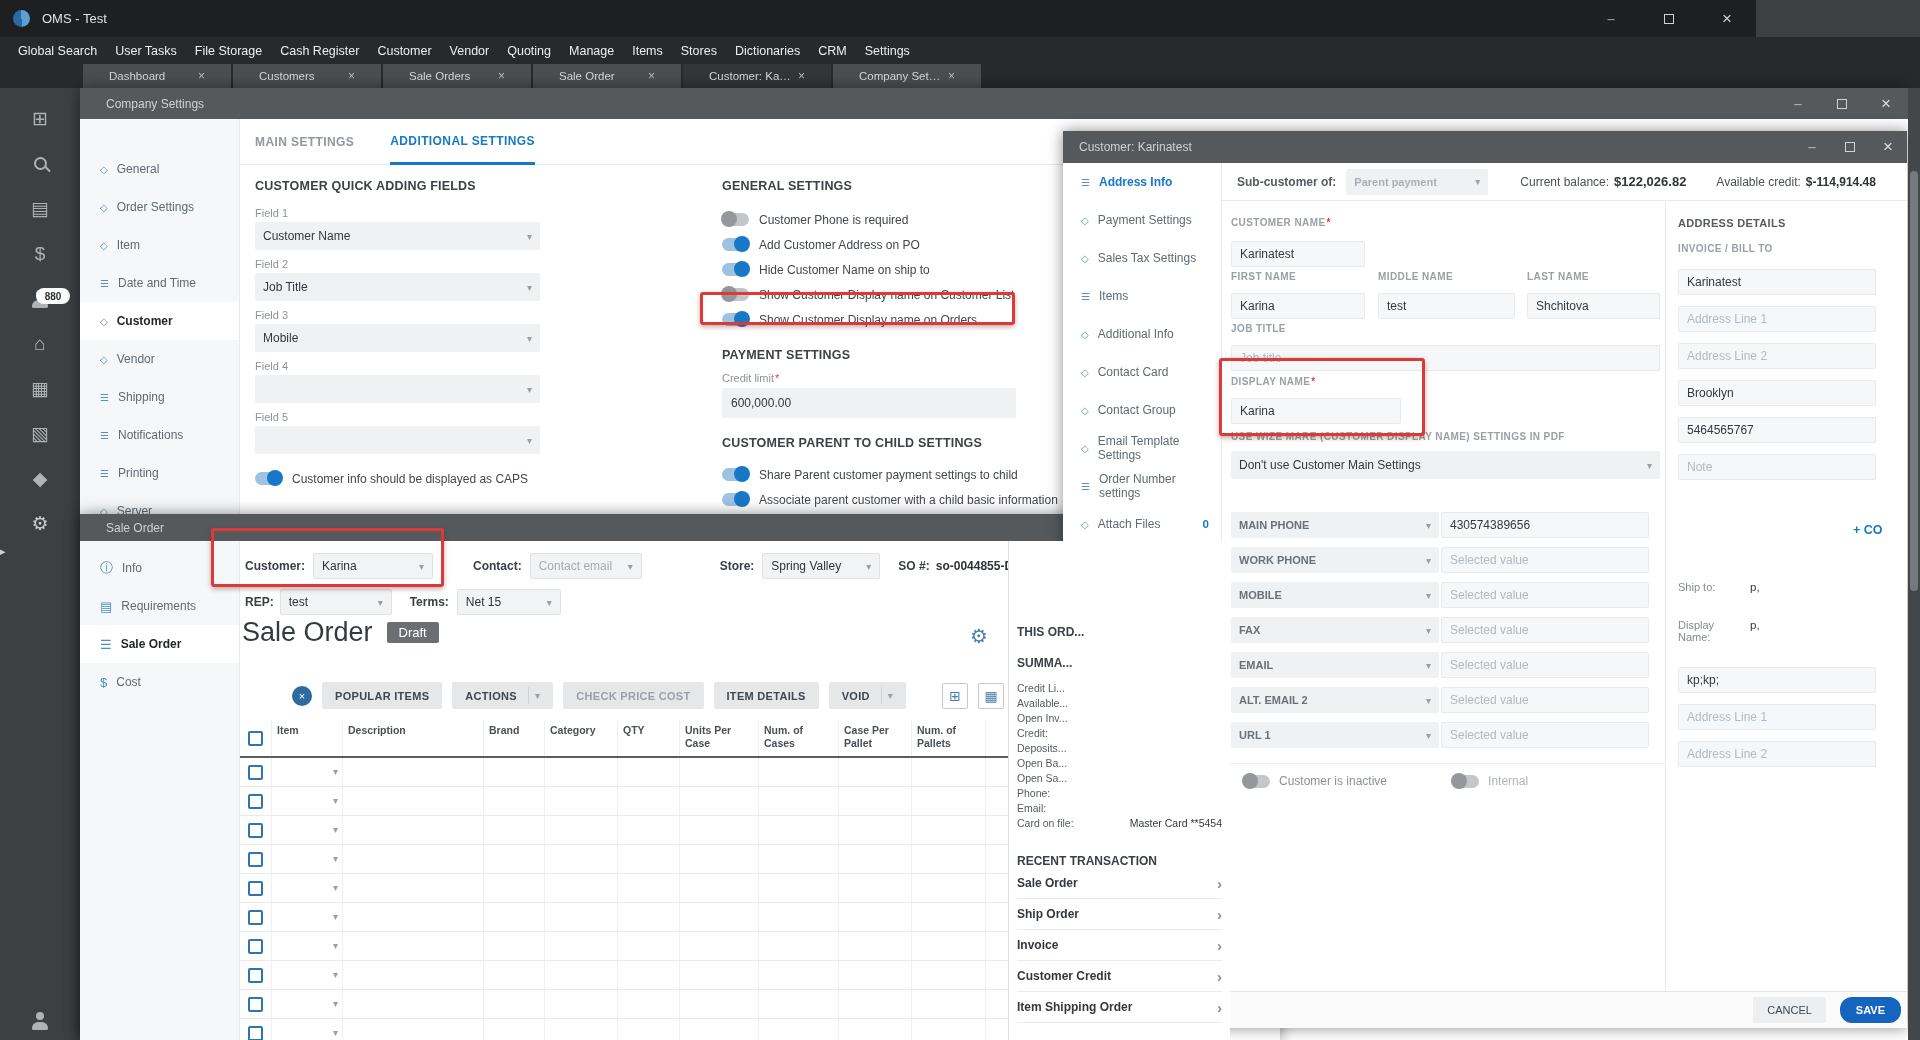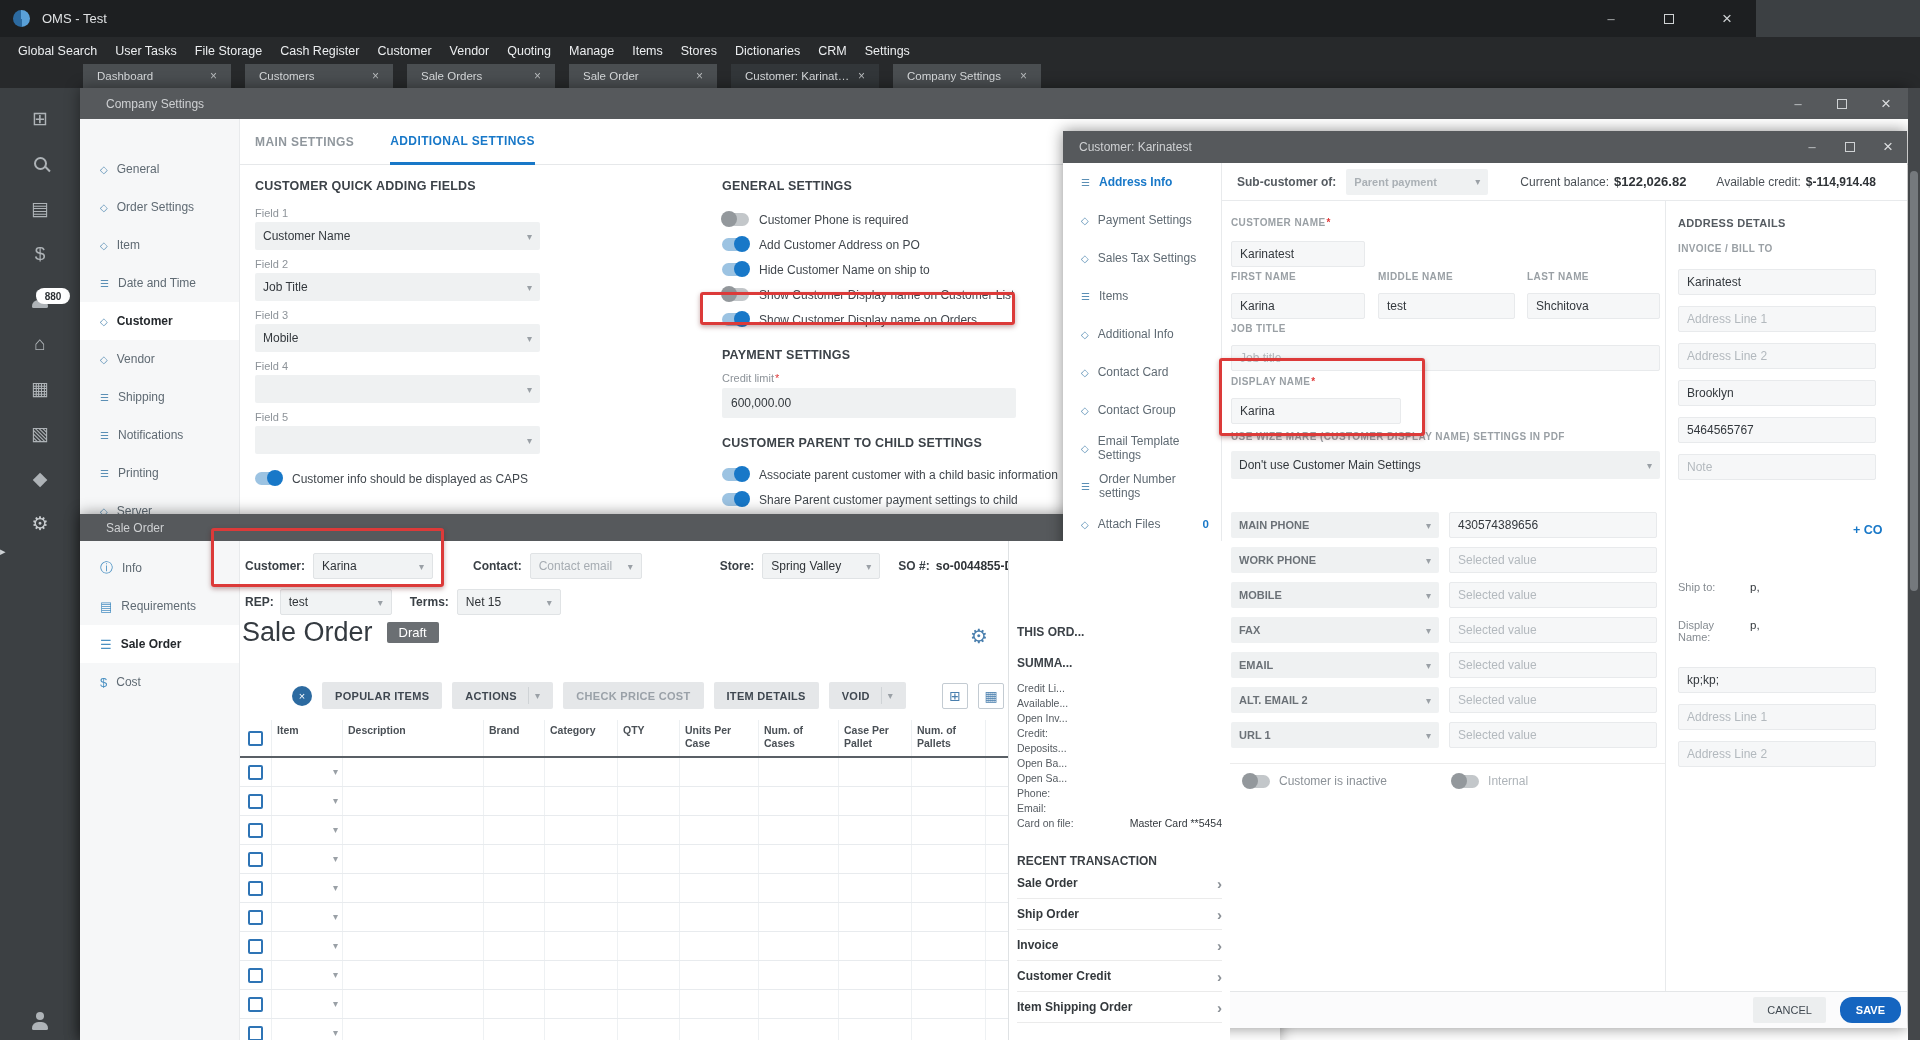--- a/index.html
+++ b/index.html
@@ -13,21 +13,21 @@
 .tb-ctrls{margin-left:auto;display:flex;height:100%}
 .tbtn{width:58px;height:100%;display:flex;align-items:center;justify-content:center;color:#cfd2d4;font-size:13px}
 .g-min::before{content:'─';font-size:10px}
 .g-max{width:10px;height:10px;border:1px solid #cfd2d4;display:inline-block}
 .g-close::before{content:'×';font-size:17px}
 
 .menubar{position:absolute;left:0;top:37px;width:1920px;height:27px;background:#27292b;display:flex;align-items:center;padding-left:9px}
 .mitem{color:#eceef0;font-size:12.5px;padding:0 9px;height:100%;display:flex;align-items:center}
 
 .tabbar{position:absolute;left:0;top:64px;width:1920px;height:24px;background:#27292b;display:flex;align-items:flex-end;padding-left:83px}
-.tab{width:148px;height:24px;background:#4a4e51;display:flex;align-items:center;padding:0 14px;margin-right:14px;color:#d7dadc;font-size:11.5px}
+.tab{width:148px;height:24px;background:#4a4e51;display:flex;align-items:center;padding:0 26px;margin-right:2px;color:#d7dadc;font-size:11.5px}
 .tab.active{background:#323639}
 .tab-label{white-space:nowrap;overflow:hidden;text-overflow:ellipsis;flex:1}
 .tab-x{margin-left:6px;color:#b9bcbe;font-size:12px}
 .tab-x::before{content:'×'}
 
 
 .rail{position:absolute;left:0;top:88px;width:80px;height:952px;background:#3c4043}
 .ricon{height:45px;display:flex;align-items:center;justify-content:center;color:#aeb3b7;font-size:19px}
 .rail-col{padding-top:8px}
 .i-search{position:relative;width:13px;height:13px;border:2px solid #aeb3b7;border-radius:50%;display:inline-block}
@@ -118,21 +118,21 @@
 .chev{margin-left:auto;color:#8a9096;font-size:15px}
 .chev::before{content:'›'}
 
 
 .cust-head{position:absolute;left:159px;right:0;top:32px;height:38px;border-bottom:1px solid #e8eaec;display:flex;align-items:center;padding-left:15px;background:#fff}
 .klabel{font-size:10px;font-weight:bold;color:#9aa0a5;letter-spacing:.4px;position:absolute}
 .klabel2{font-size:11px;color:#858b91;width:58px;flex:none}
 .inp{height:26px;background:#f6f7f8;border:1px solid #e8eaec;border-radius:2px;display:flex;align-items:center;padding:0 8px;font-size:12px;color:#33383d}
 .ph{color:#b3b9be}
 .cdd{height:26px;background:#eff1f2;border-radius:2px;display:flex;align-items:center;padding:0 8px;font-size:11px;color:#6b7177;font-weight:bold}
-.crow{display:flex;gap:10px;margin-bottom:9px}
+.crow{display:flex;gap:2px;margin-bottom:9px}
 .vstack .inp{margin-bottom:11px}
 .citem{height:38px;display:flex;align-items:center;padding-left:18px;font-size:12px;color:#5f6a73;gap:9px}
 .citem.active{color:#1878c8;font-weight:bold}
 .cfoot{position:absolute;left:0;right:0;bottom:0;height:37px;background:#fbfbfc;border-top:1px solid #e4e6e8;display:flex;align-items:center;justify-content:flex-end;padding-right:6px;gap:14px}
 .btn-cancel{height:26px;padding:0 14px;background:#eceeef;color:#3f4850;font-size:11px;font-weight:normal;display:flex;align-items:center;border-radius:2px}
 .btn-save{height:26px;padding:0 16px;background:#1565c0;color:#fff;font-size:11px;font-weight:bold;display:flex;align-items:center;border-radius:12px}
 .addlink{position:absolute;color:#1878c8;font-size:12.5px;font-weight:bold}
 .shipline{position:absolute;display:flex}
 .shipval{font-size:11.5px;color:#33383d;margin-left:14px}
 .vline{position:absolute;border-left:1px solid #e8eaec}
@@ -400,26 +400,26 @@
         <div class="sec-h" style="margin:16px 0 10px">PAYMENT SETTINGS</div>
         <div class="flabel req">Credit limit</div>
         <div class="inp2" style="width:294px">
           <span>600,000.00</span>
         </div>
         <div class="sec-h" style="margin:18px 0 12px">CUSTOMER PARENT TO CHILD SETTINGS</div>
         <div>
 
             <div class="trow2">
               <span class="tg on"></span>
-              <span class="tglab">Associate parent customer with a child basic information</span>
+              <span class="tglab">Share Parent customer payment settings to child</span>
             </div>
 
             <div class="trow2">
               <span class="tg on"></span>
-              <span class="tglab">Share Parent customer payment settings to child</span>
+              <span class="tglab">Associate parent customer with a child basic information</span>
             </div>
 
             <div class="trow2">
               <span class="tg on"></span>
               <span class="tglab">Create Order for Parent Customers</span>
             </div>
           </div>
       </div>
     </div>
   </div>

